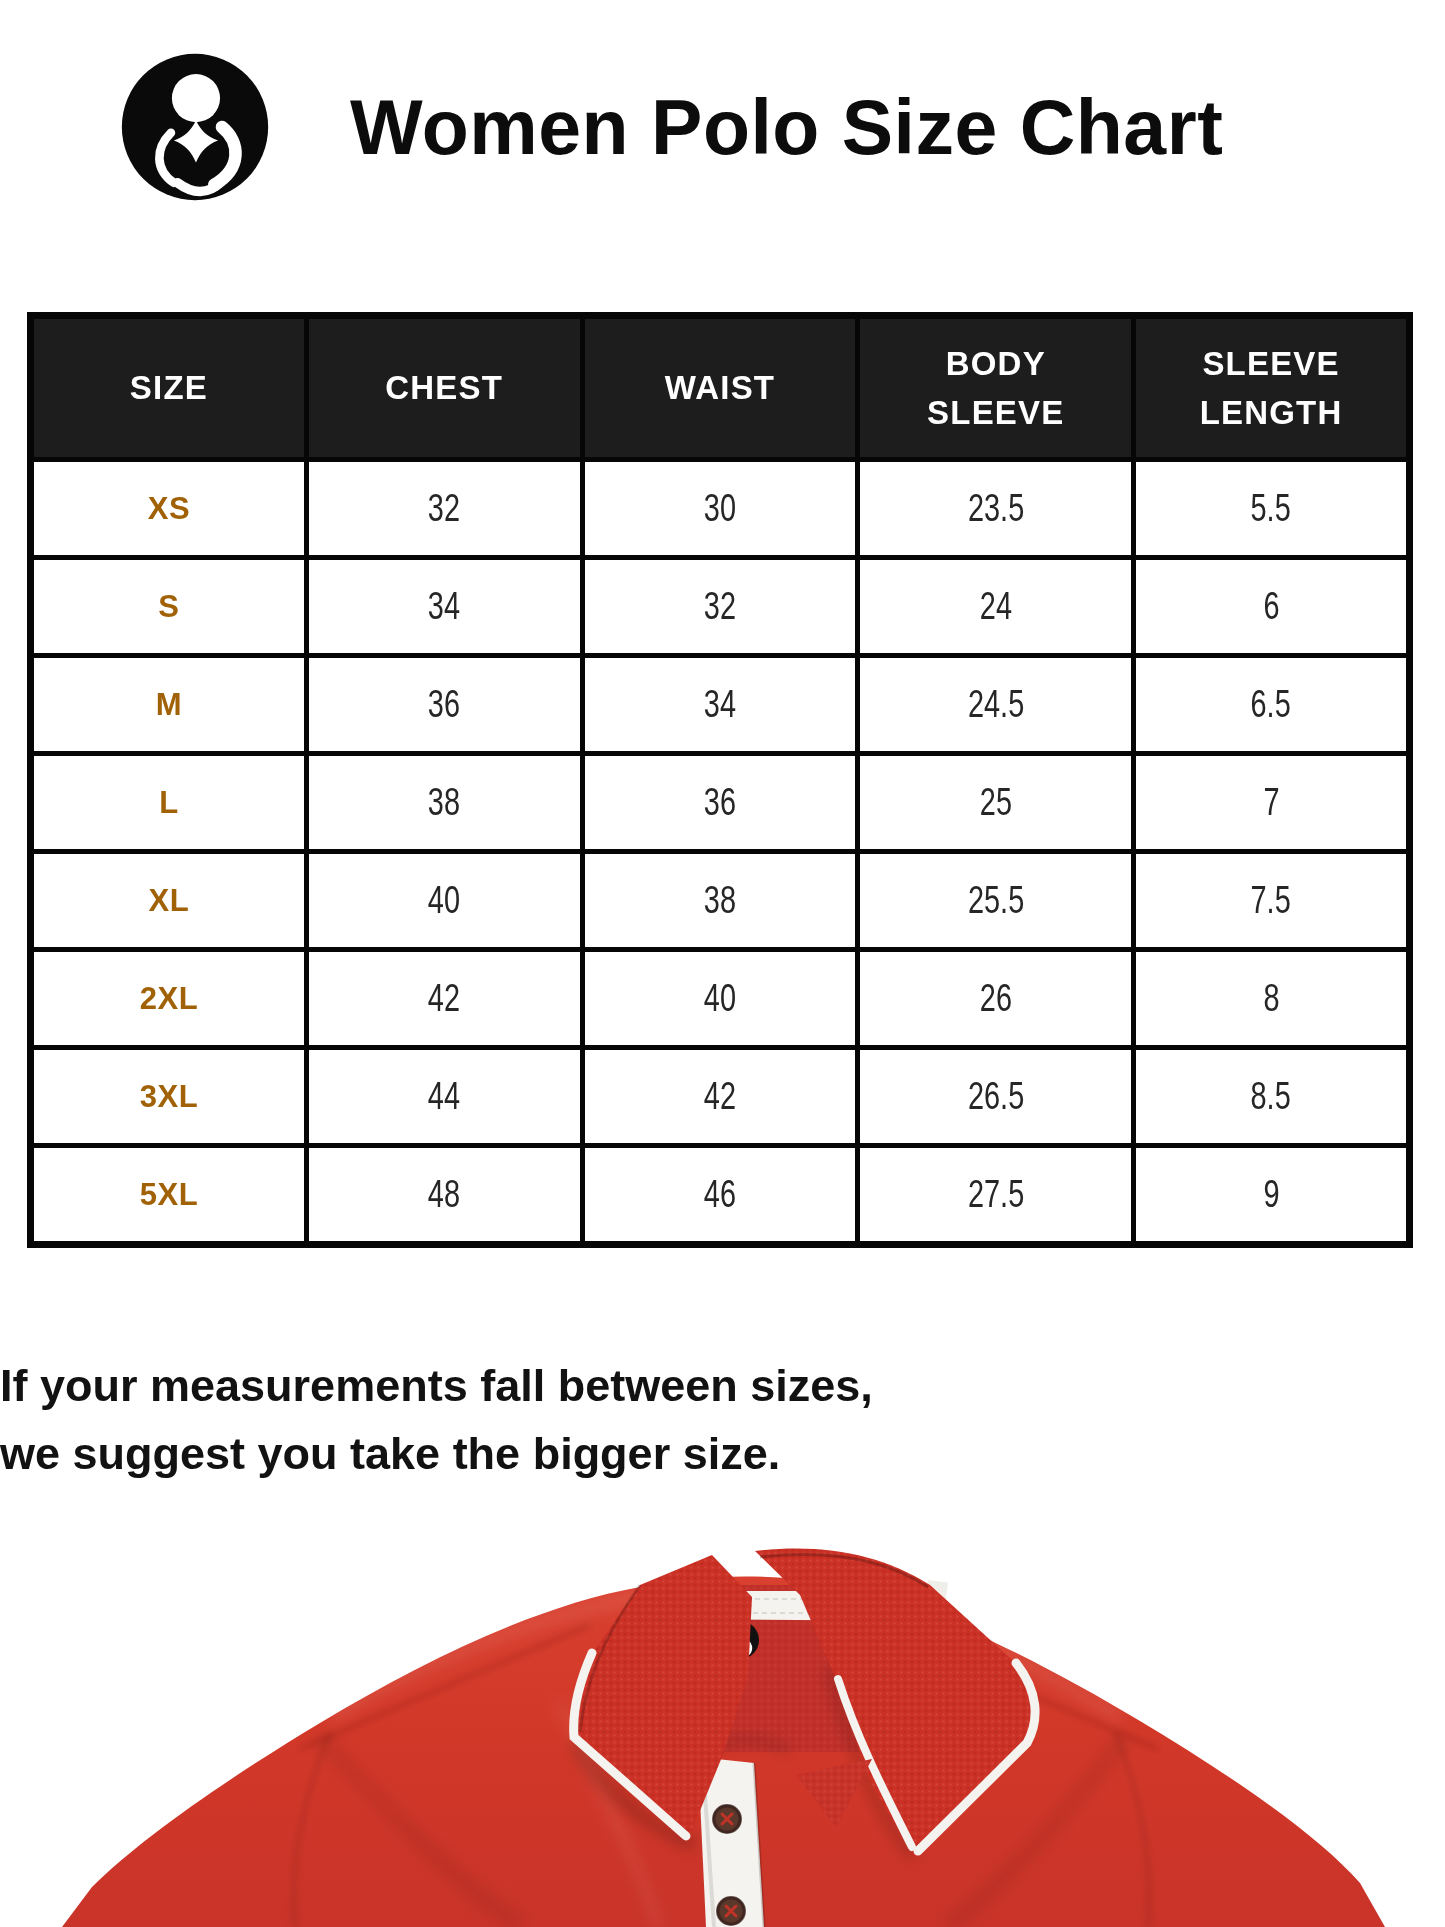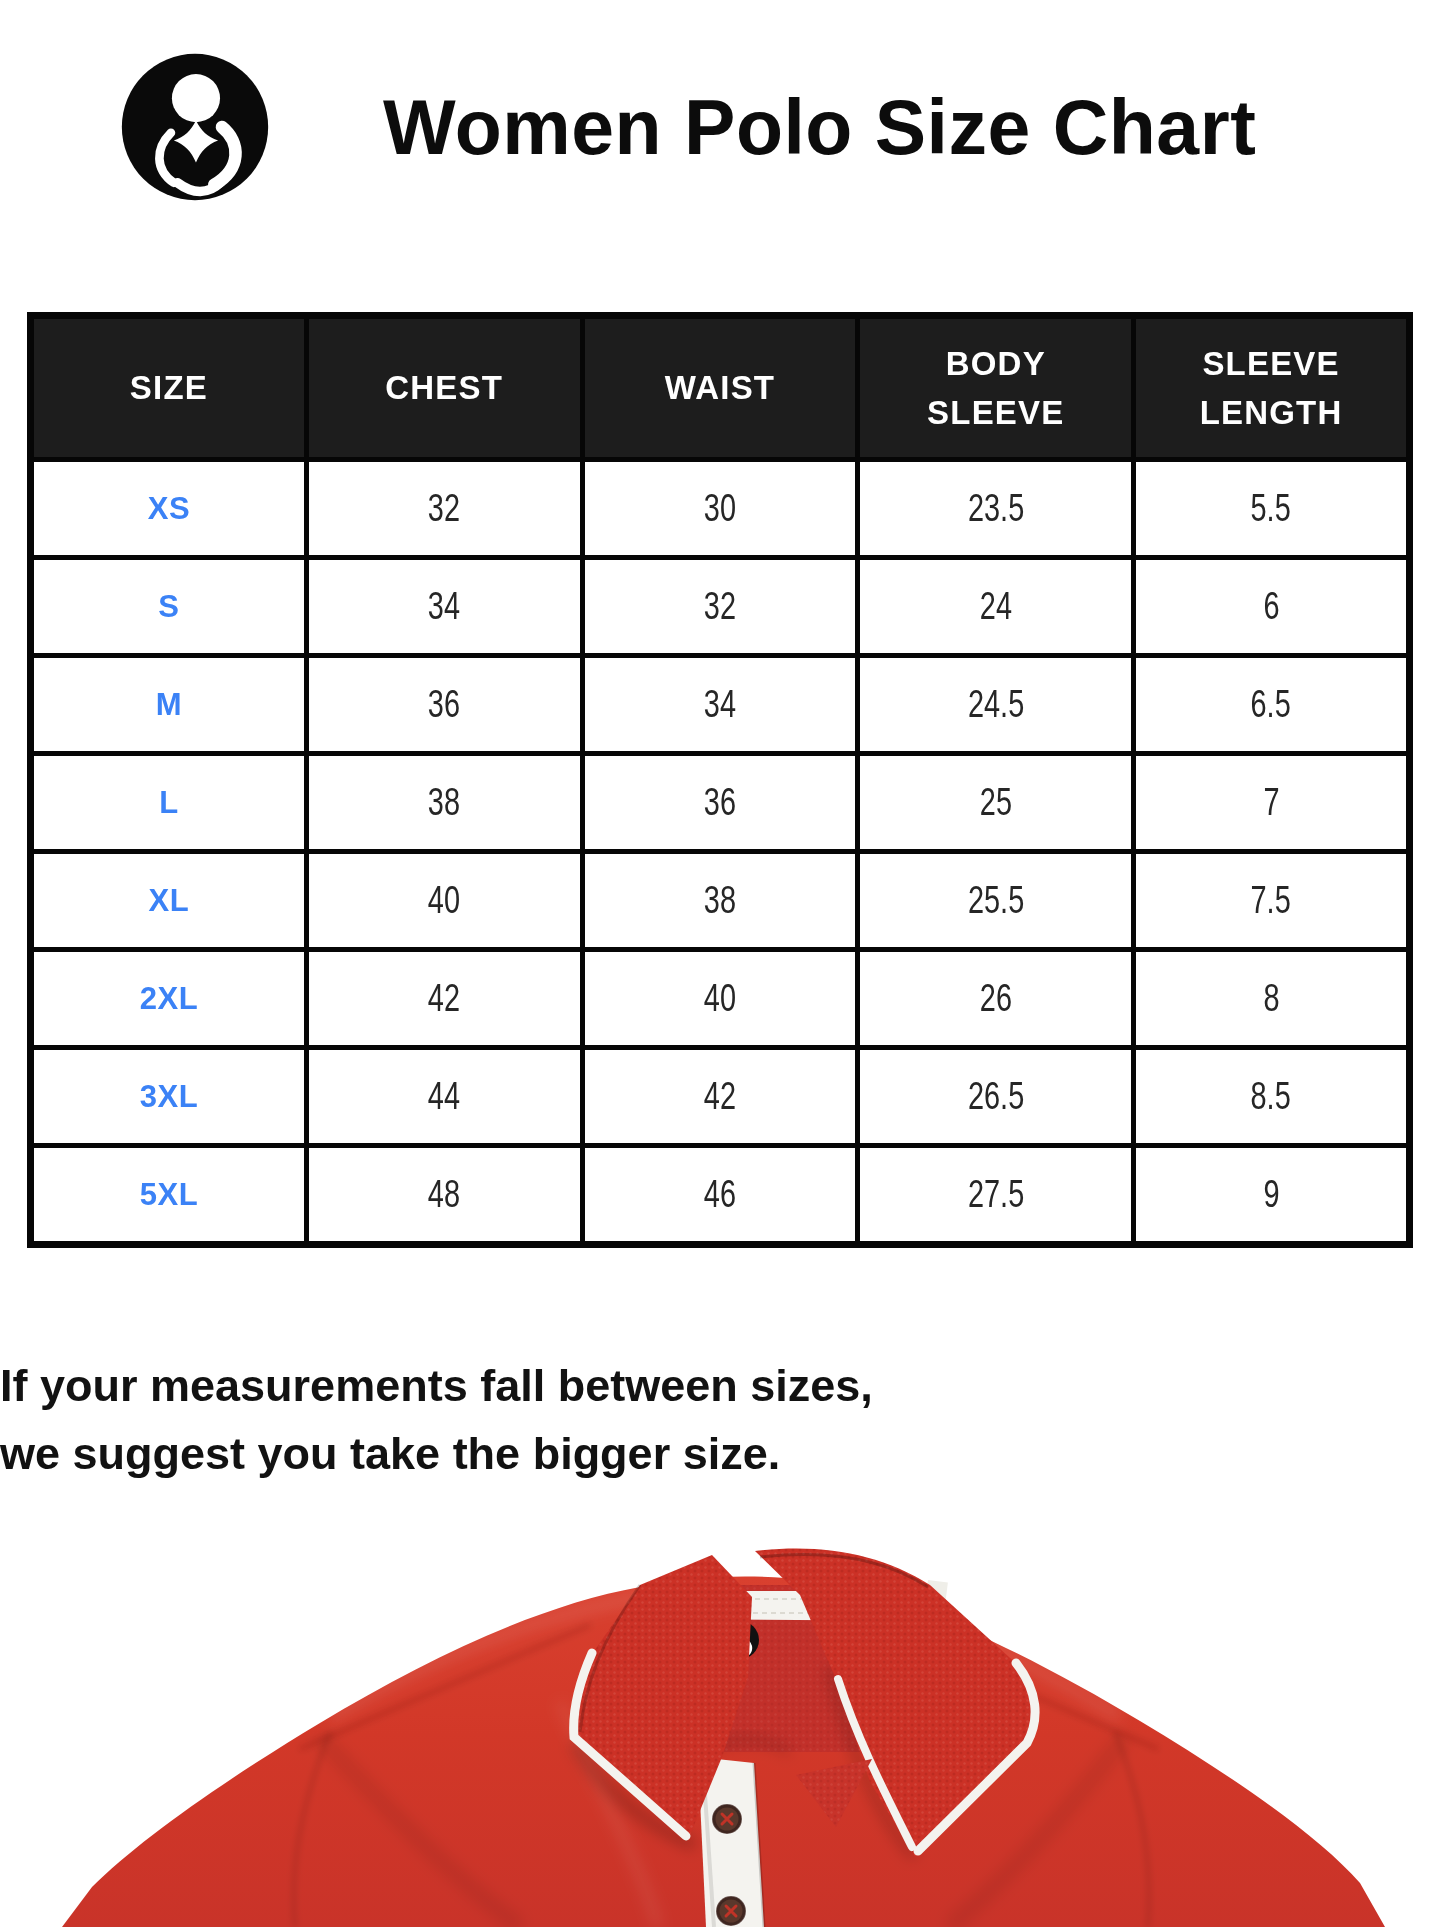--- a/index.html
+++ b/index.html
@@ -3,42 +3,42 @@
 <meta charset="utf-8">
 <style>
   html,body{margin:0;padding:0;}
   body{
     width:1445px;height:1927px;position:relative;background:#ffffff;
     font-family:"Liberation Sans",sans-serif;overflow:hidden;
   }
   
   .brand-header{
     position:absolute;left:118px;top:48px;height:158px;
-    display:flex;align-items:center;gap:111px;
+    display:flex;align-items:center;gap:78px;
   }
   .brand-logo{width:154px;height:154px;flex:0 0 auto;}
   .page-title{
     font-size:77px;font-weight:800;color:#0c0c0c;letter-spacing:.5px;
     white-space:nowrap;
   }
   
   .size-table-wrap{position:absolute;left:27px;top:312px;width:1386px;border-radius:6px;}
   table.size-table{
     width:100%;border-collapse:collapse;table-layout:fixed;
     border:7px solid #060606;
   }
   table.size-table th,
   table.size-table td{border:5px solid #060606;text-align:center;vertical-align:middle;padding:0;}
   table.size-table th{
     height:138px;background:#1d1d1d;color:#ffffff;
     font-size:33px;font-weight:700;letter-spacing:1.2px;
   }
   .hdr-inner{max-width:185px;margin:0 auto;line-height:1.5;}
   table.size-table td{height:93px;background:#ffffff;}
-  td .size-label{font-size:31px;font-weight:700;color:#3b82f6;letter-spacing:.5px;}
+  td .size-label{font-size:31px;font-weight:700;color:#a16207;letter-spacing:.5px;}
   td .num{
     display:inline-block;font-size:34px;font-weight:400;color:#262626;
     transform:scaleX(.85) scaleY(1.12);transform-origin:center;
   }
   
   .fit-note{
     position:absolute;left:0;top:1352px;width:100%;text-align:left;
     font-size:45px;font-weight:800;color:#121212;line-height:68px;
   }
   

